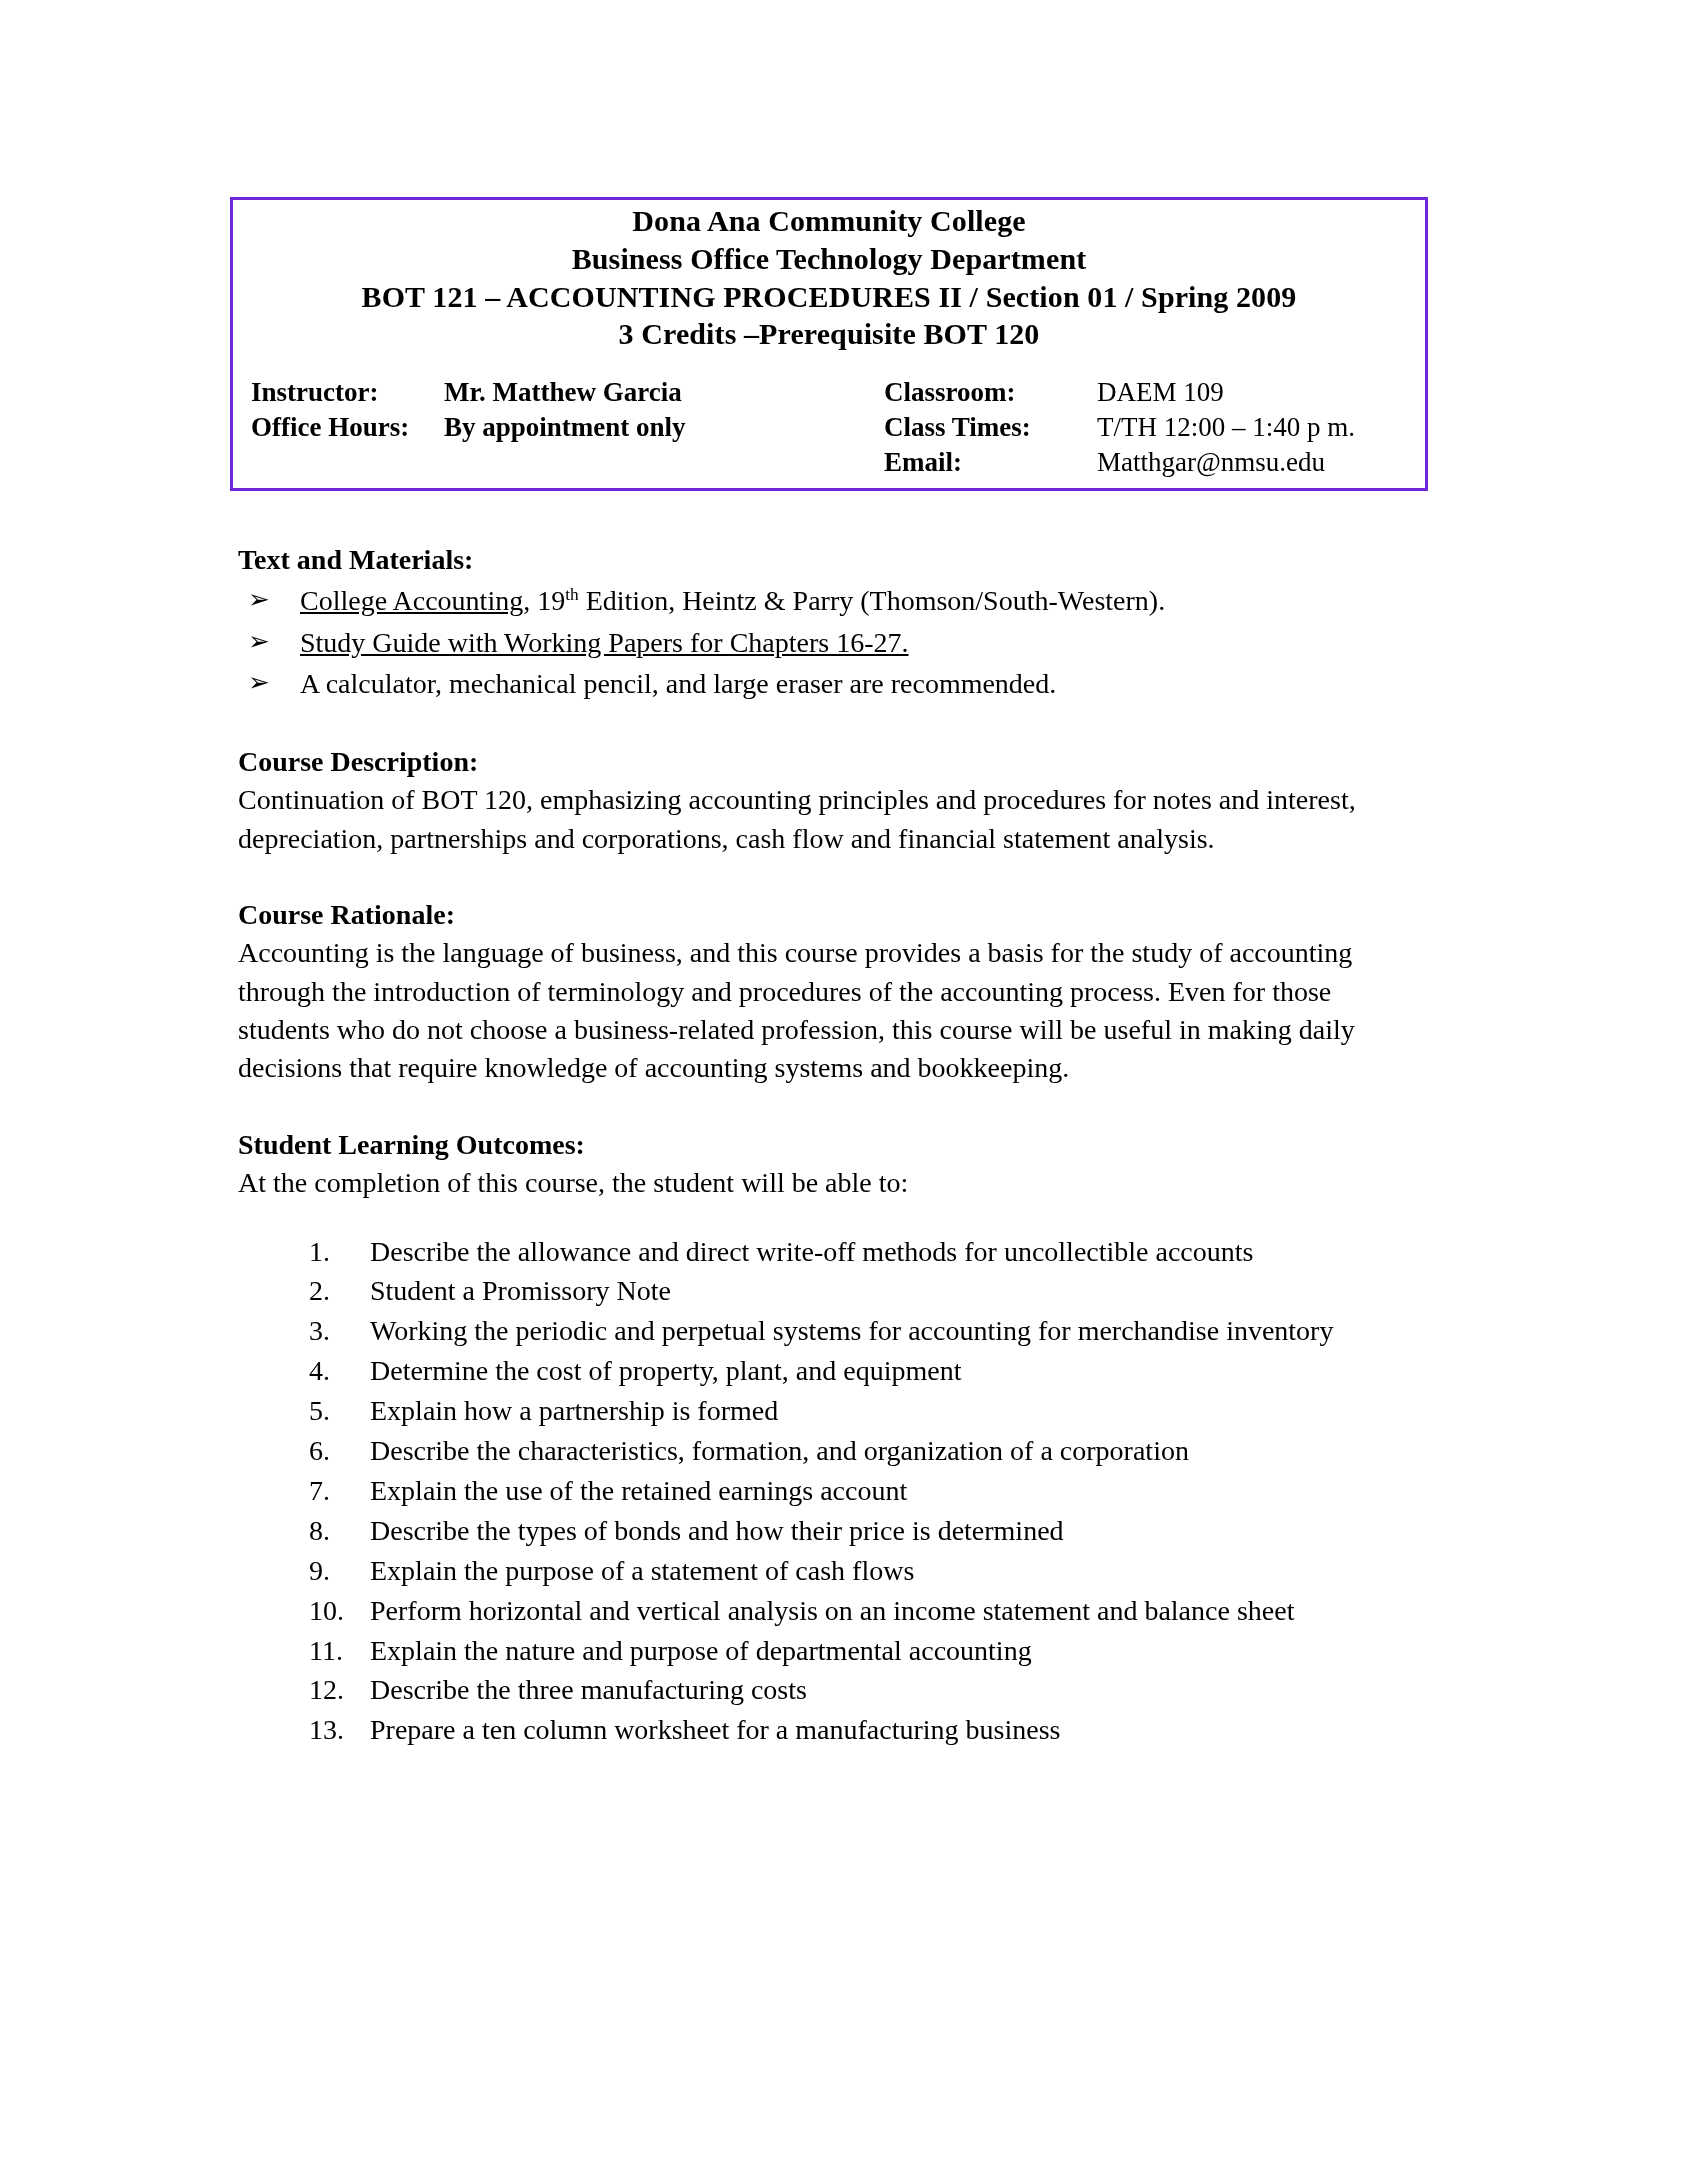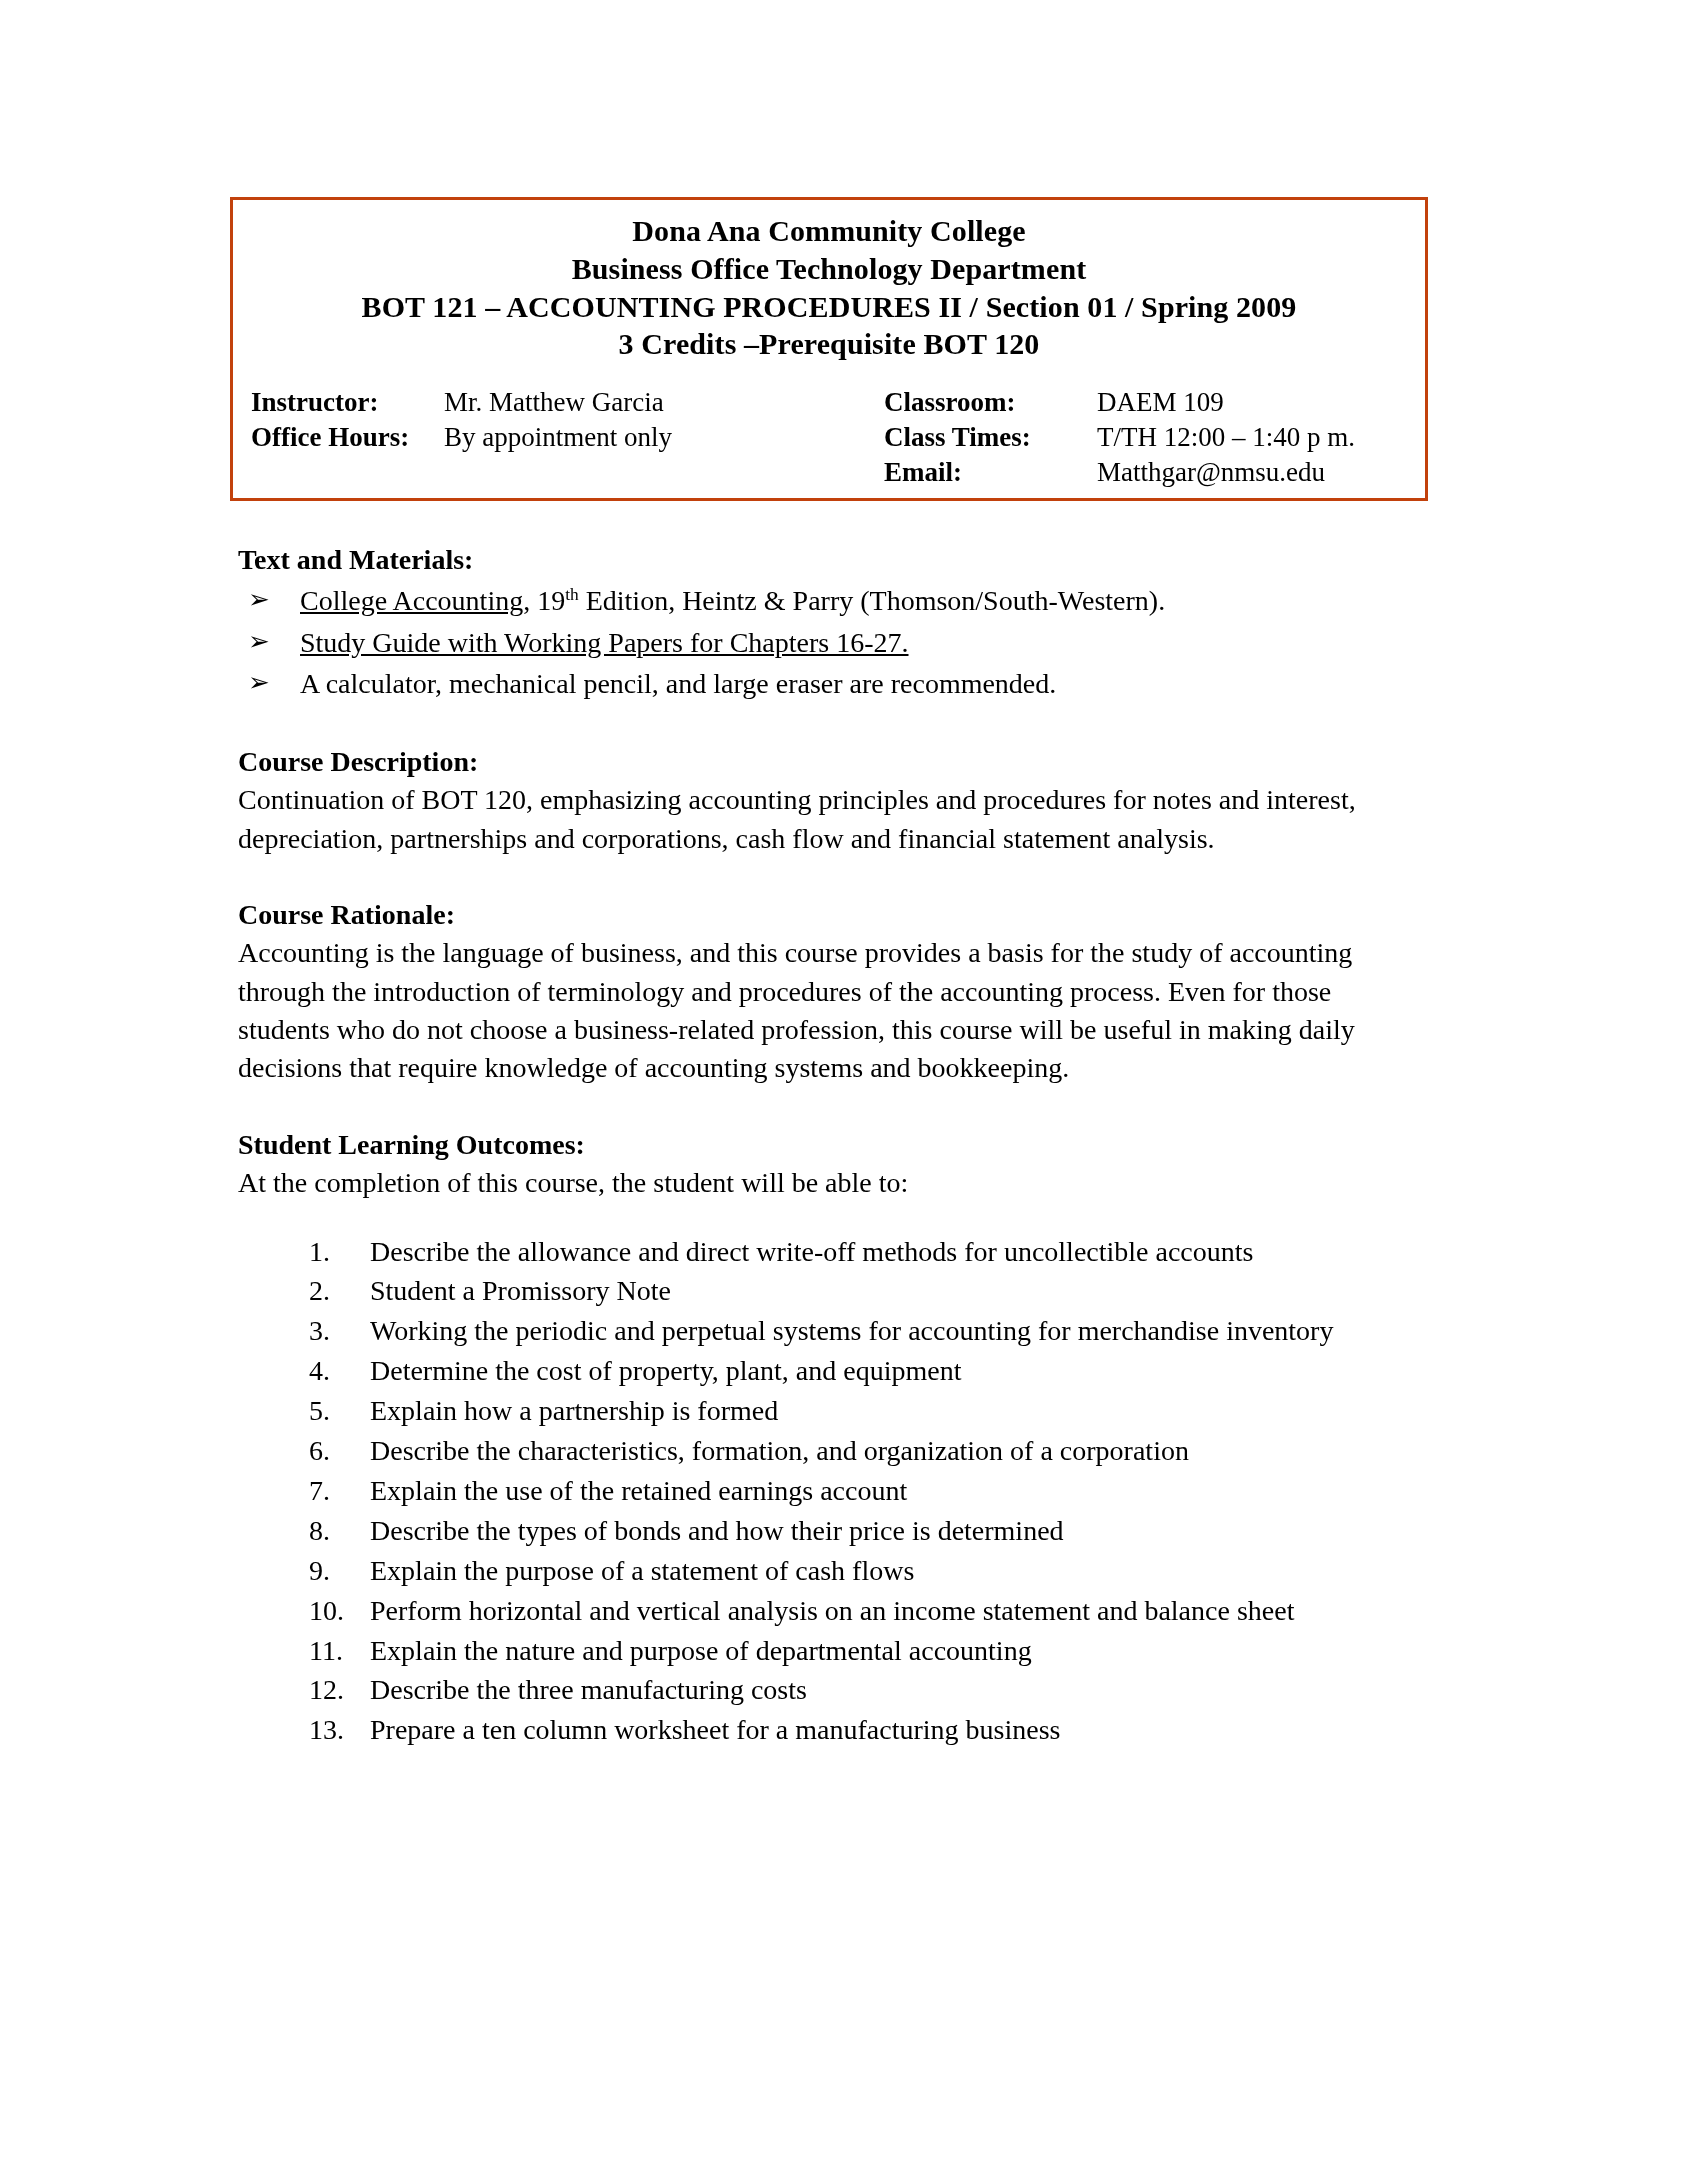--- a/index.html
+++ b/index.html
@@ -24,23 +24,23 @@
     height: 2178px;
     background: #ffffff;
   }
 
   
   .header-box {
     position: absolute;
     left: 230px;
     top: 197px;
     width: 1198px;
-    border: 3px solid #c2410c;
+    border: 3px solid #6d28d9;
     box-sizing: border-box;
-    padding: 12px 18px 8px 18px;
+    padding: 2px 18px 8px 18px;
   }
 
   .header-titles {
     text-align: center;
     font-weight: bold;
     font-size: 30px;
     line-height: 1.26;
     letter-spacing: 0.1px;
   }
   .header-titles .tline {
@@ -58,21 +58,21 @@
   .info-table td {
     padding: 0;
     vertical-align: top;
     white-space: nowrap;
   }
   .info-table td.lbl {
     font-weight: bold;
     width: 193px;
   }
   .info-table td.val {
-    font-weight: normal;
+    font-weight: bold;
     width: 426px;
   }
   .info-table td.lbl2 {
     font-weight: bold;
     width: 213px;
     padding-left: 14px;
   }
   .info-table td.val2 {
     font-weight: normal;
   }

